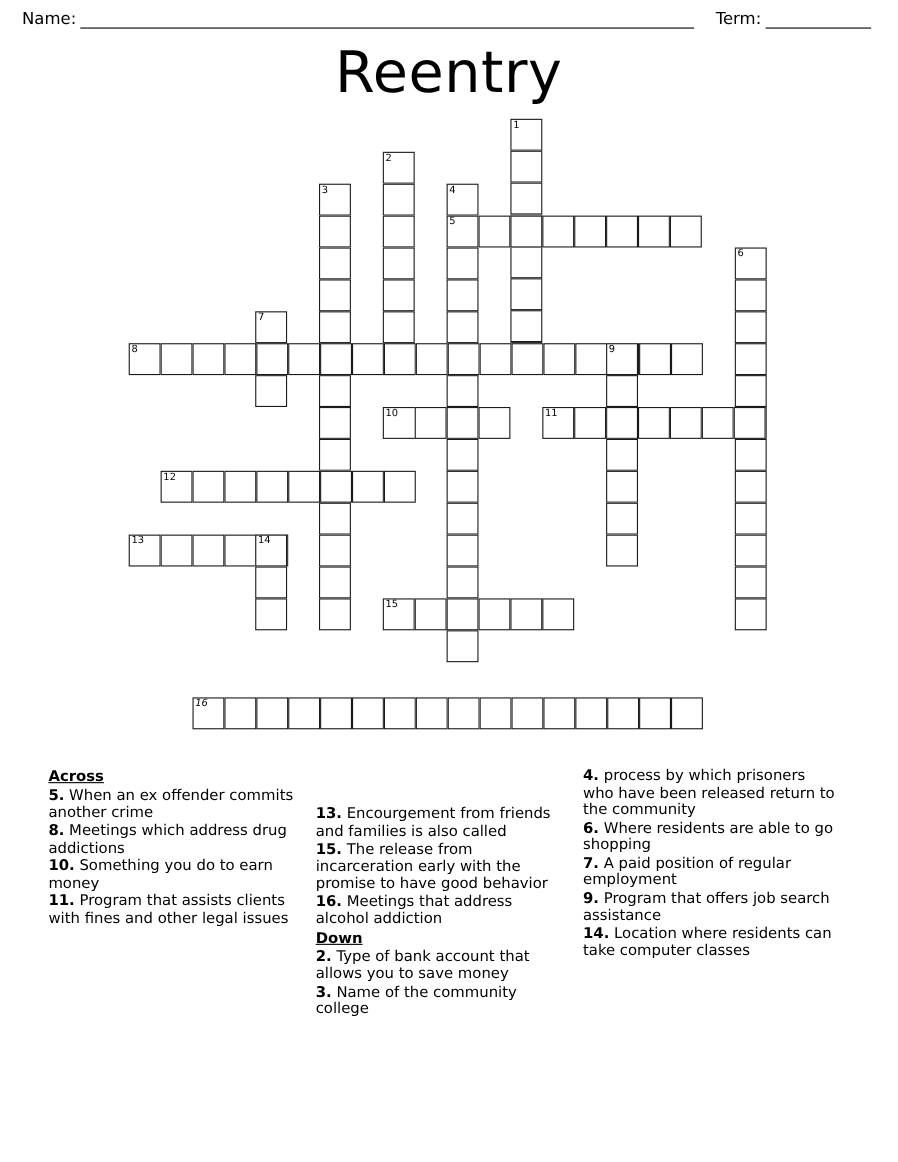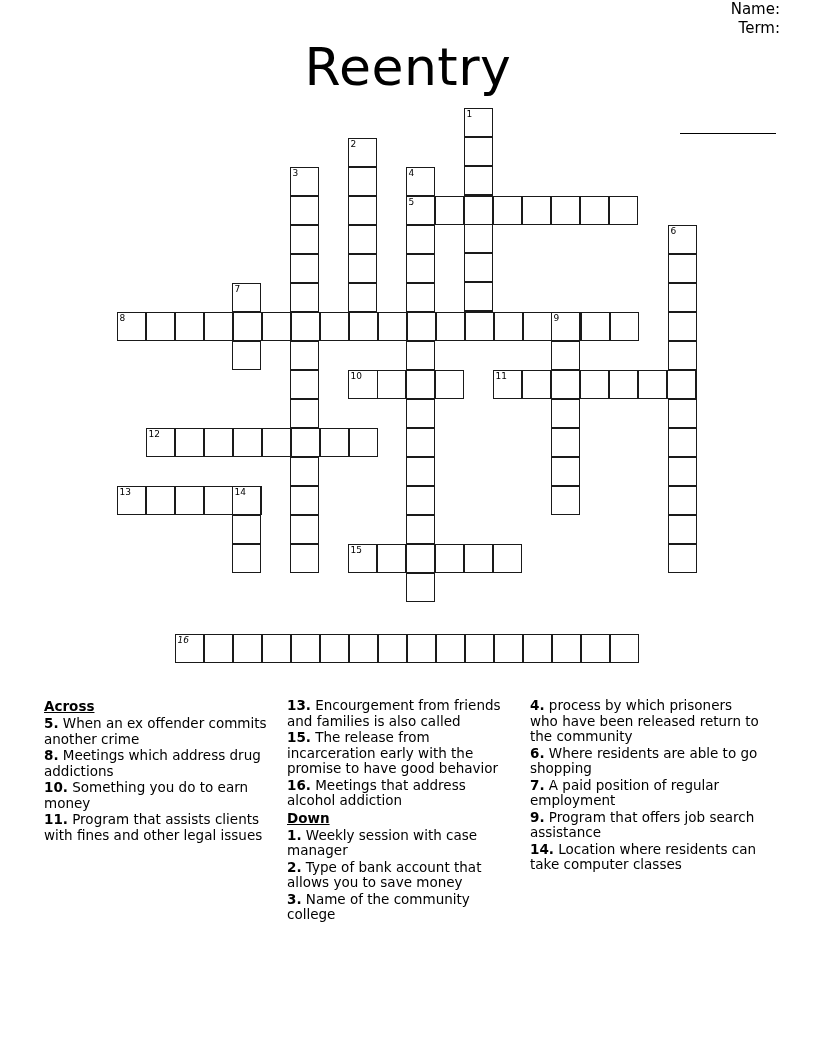--- a/index.html
+++ b/index.html
@@ -18,24 +18,23 @@
 
   
   .header-row {
     position: absolute;
     top: 0px;
     left: 0px;
     width: 816px;
     height: 26px;
     display: flex;
     align-items: flex-end;
-    padding: 0 36px;
+    padding: 0 20px;
     box-sizing: border-box;
     font-size: 15px;
-    flex-direction: column;
   }
   .hdr-label {
     white-space: nowrap;
     line-height: 18px;
   }
   .rule {
     border-bottom: 1px solid #000;
     height: 14px;
     margin: 0 4px;
   }
@@ -93,21 +92,21 @@
     display: flex;
     gap: 0px;
     font-size: 13.5px;
     line-height: 15.5px;
   }
   .clue-col {
     width: 243px;
     box-sizing: border-box;
     padding-right: 12px;
   }
-  .clue-col.col2 { width: 243px; }
+  .clue-col.col2 { width: 243px; margin-top: 35px; }
   .clue-col.col3 { width: 244px; }
   .section-head {
     font-weight: bold;
     text-decoration: underline;
     margin-bottom: 1px;
     font-size: 13.5px;
     line-height: 17px;
   }
   .clue {
     margin-bottom: 1px;
@@ -306,21 +305,20 @@
       <div class="clue"><b>5.</b><span> When an ex offender commits another crime</span></div>
       <div class="clue"><b>8.</b><span> Meetings which address drug addictions</span></div>
       <div class="clue"><b>10.</b><span> Something you do to earn money</span></div>
       <div class="clue"><b>11.</b><span> Program that assists clients with fines and other legal issues</span></div>
     </div>
   <div class="clue-col col2">
       <div class="clue"><b>13.</b><span> Encourgement from friends and families is also called</span></div>
       <div class="clue"><b>15.</b><span> The release from incarceration early with the promise to have good behavior</span></div>
       <div class="clue"><b>16.</b><span> Meetings that address alcohol addiction</span></div>
       <div class="section-head">Down</div>
-      <div class="clue"><b>1.</b><span> Weekly session with case manager</span></div>
       <div class="clue"><b>2.</b><span> Type of bank account that allows you to save money</span></div>
       <div class="clue"><b>3.</b><span> Name of the community college</span></div>
     </div>
   <div class="clue-col col3">
       <div class="clue"><b>4.</b><span> process by which prisoners who have been released return to the community</span></div>
       <div class="clue"><b>6.</b><span> Where residents are able to go shopping</span></div>
       <div class="clue"><b>7.</b><span> A paid position of regular employment</span></div>
       <div class="clue"><b>9.</b><span> Program that offers job search assistance</span></div>
       <div class="clue"><b>14.</b><span> Location where residents can take computer classes</span></div>
     </div>

